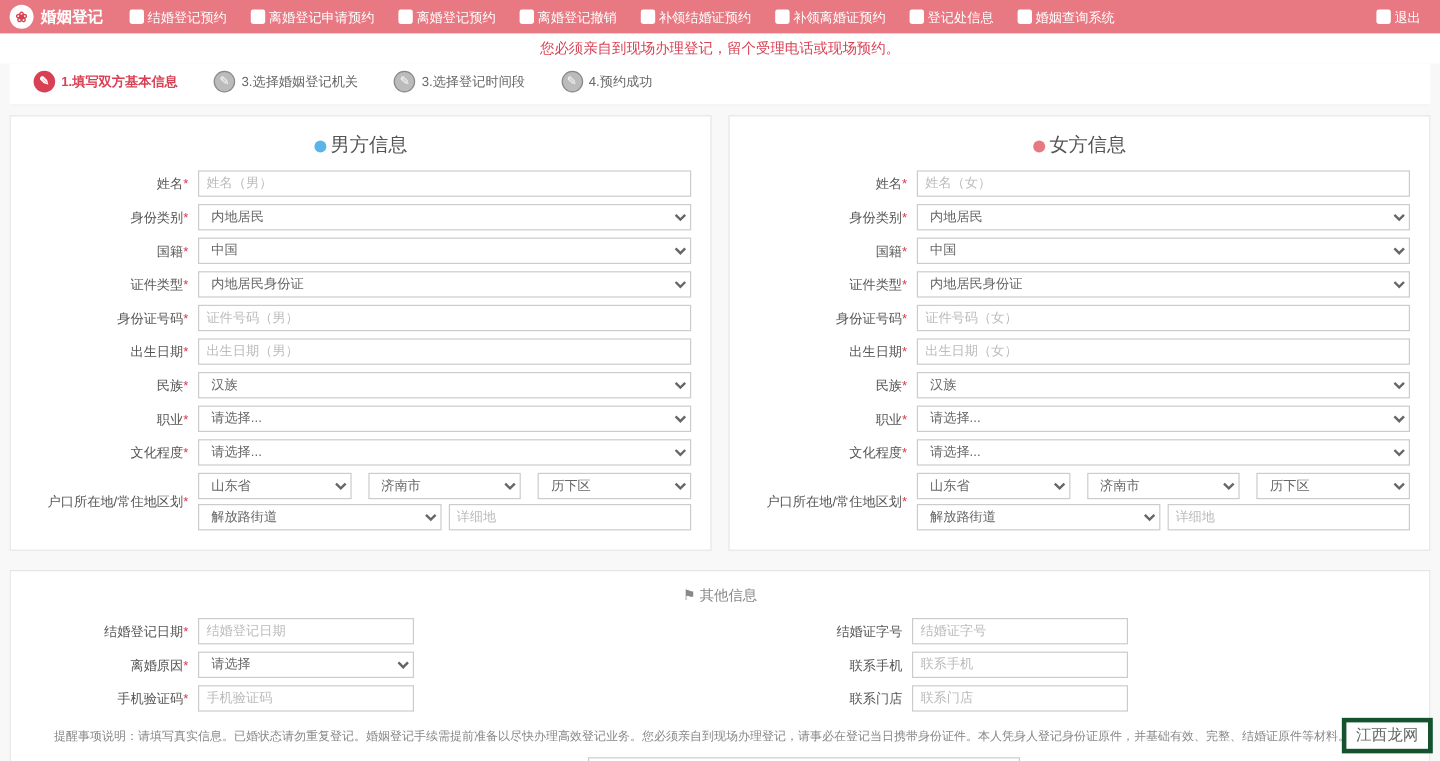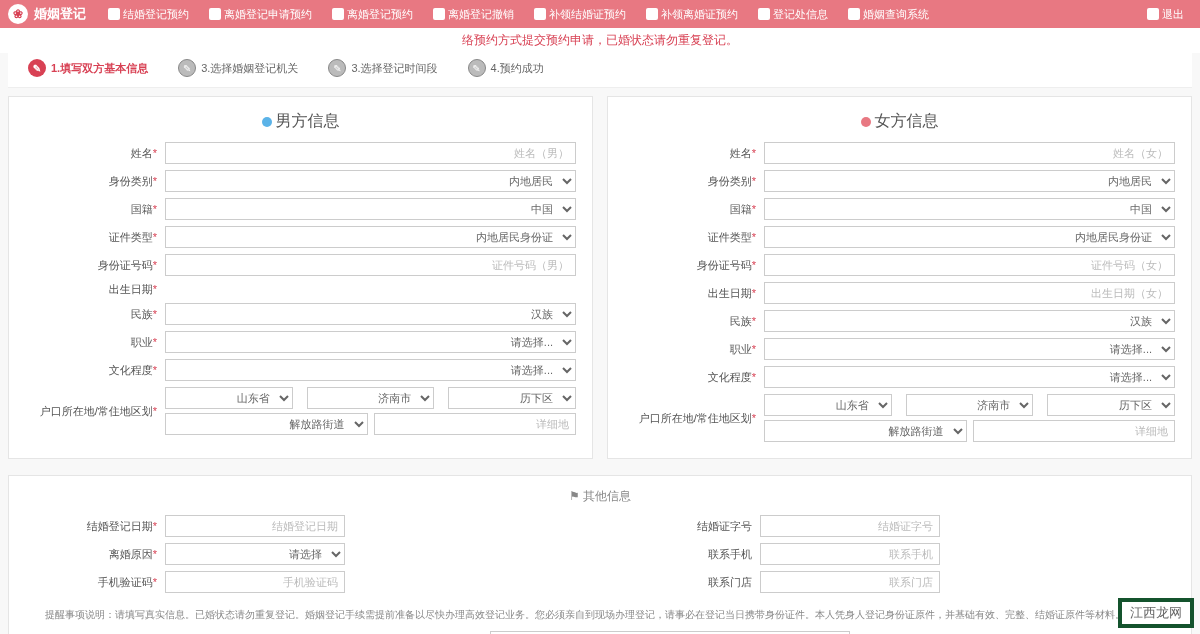--- a/index.html
+++ b/index.html
@@ -26,21 +26,21 @@
     .panel { flex: 1; background: #fff; border: 1px solid #e5e5e5; padding: 10px 16px; }
     .panel-title { text-align: center; font-size: 16px; color: #555; padding: 4px 0 10px; }
     .pt-icon { display: inline-block; width: 10px; height: 10px; border-radius: 50%; margin-right: 4px; vertical-align: middle; }
     .pt-icon.male { background: #5bb3e8; }
     .pt-icon.female { background: #e87882; }
     
     .form-row { display: flex; align-items: center; margin-bottom: 6px; }
     .label { width: 140px; text-align: right; padding-right: 8px; font-size: 11px; color: #555; }
     .label .req { color: #d84154; }
     .ctrl { flex: 1; }
-    input[type=text], select { width: 100%; height: 22px; border: 1px solid #ccc; padding: 0 6px; font-size: 11px; color: #666; background: #fff; text-align: right; }
+    input[type=text], select { width: 100%; height: 22px; border: 1px solid #ccc; padding: 0 6px; font-size: 11px; color: #666; background: #fff; }
     input::placeholder { color: #bbb; }
     .two-row-select { display: flex; flex-direction: column; gap: 4px; }
     .two-row-select .row1 { display: flex; gap: 14px; }
     .two-row-select .row1 select { flex: 1; }
     .two-row-select .row2 { display: flex; gap: 6px; }
     .two-row-select .row2 select, .two-row-select .row2 input { flex: 1; }
     
     .other-panel { margin: 8px; background: #fff; border: 1px solid #e5e5e5; padding: 12px 16px; }
     .other-title { text-align: center; color: #888; font-size: 12px; margin-bottom: 10px; }
     .other-grid { display: flex; gap: 40px; }
@@ -88,21 +88,21 @@
   <div class="nav-item">
       <span class="nav-icon sq"></span>
       <span>婚姻查询系统</span>
     </div>
   <div class="nav-item exit">
       <span class="nav-icon sq"></span>
       <span>退出</span>
     </div>
 </div>
 
-<div class="notice-bar">络预约方式提交预约申请，已婚状态请勿重复登记。</div>
+<div class="notice-bar">您必须亲自到现场办理登记，留个受理电话或现场预约。</div>
 
 <div class="steps">
   <div class="step active">
       <span class="step-num">✎</span>
       <span>1.填写双方基本信息</span>
     </div>
   <div class="step">
       <span class="step-num">✎</span>
       <span>3.选择婚姻登记机关</span>
     </div>
@@ -135,20 +135,21 @@
     <div class="form-row">
         <div class="label"><span>证件类型</span><span class="req">*</span></div>
         <div class="ctrl"><select><option>内地居民身份证</option></select></div>
       </div>
     <div class="form-row">
         <div class="label"><span>身份证号码</span><span class="req">*</span></div>
         <div class="ctrl"><input type="text" placeholder="证件号码（男）" style=""></div>
       </div>
     <div class="form-row">
         <div class="label"><span>出生日期</span><span class="req">*</span></div>
+        <div class="ctrl"><input type="text" placeholder="出生日期（男）" style=""></div>
       </div>
     <div class="form-row">
         <div class="label"><span>民族</span><span class="req">*</span></div>
         <div class="ctrl"><select><option>汉族</option></select></div>
       </div>
     <div class="form-row">
         <div class="label"><span>职业</span><span class="req">*</span></div>
         <div class="ctrl"><select><option>请选择...</option></select></div>
       </div>
     <div class="form-row">

